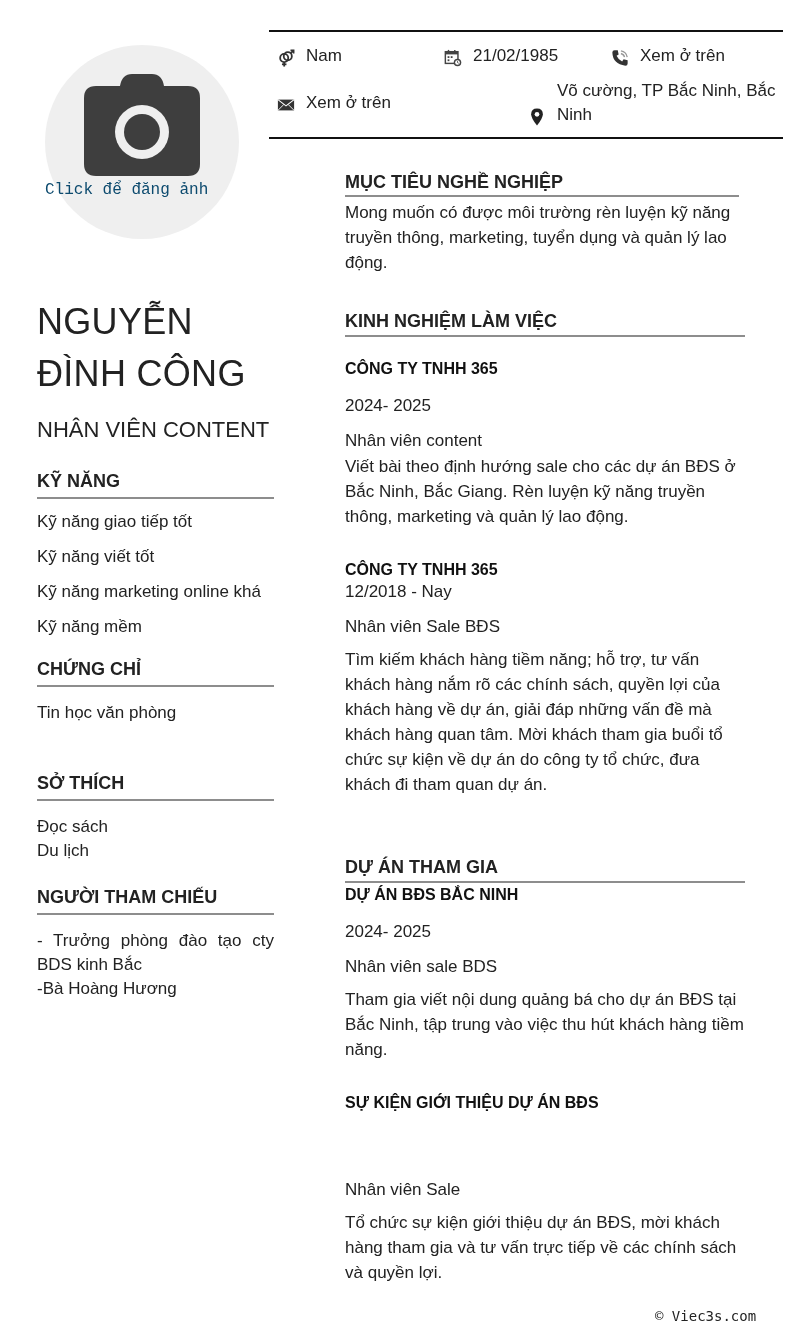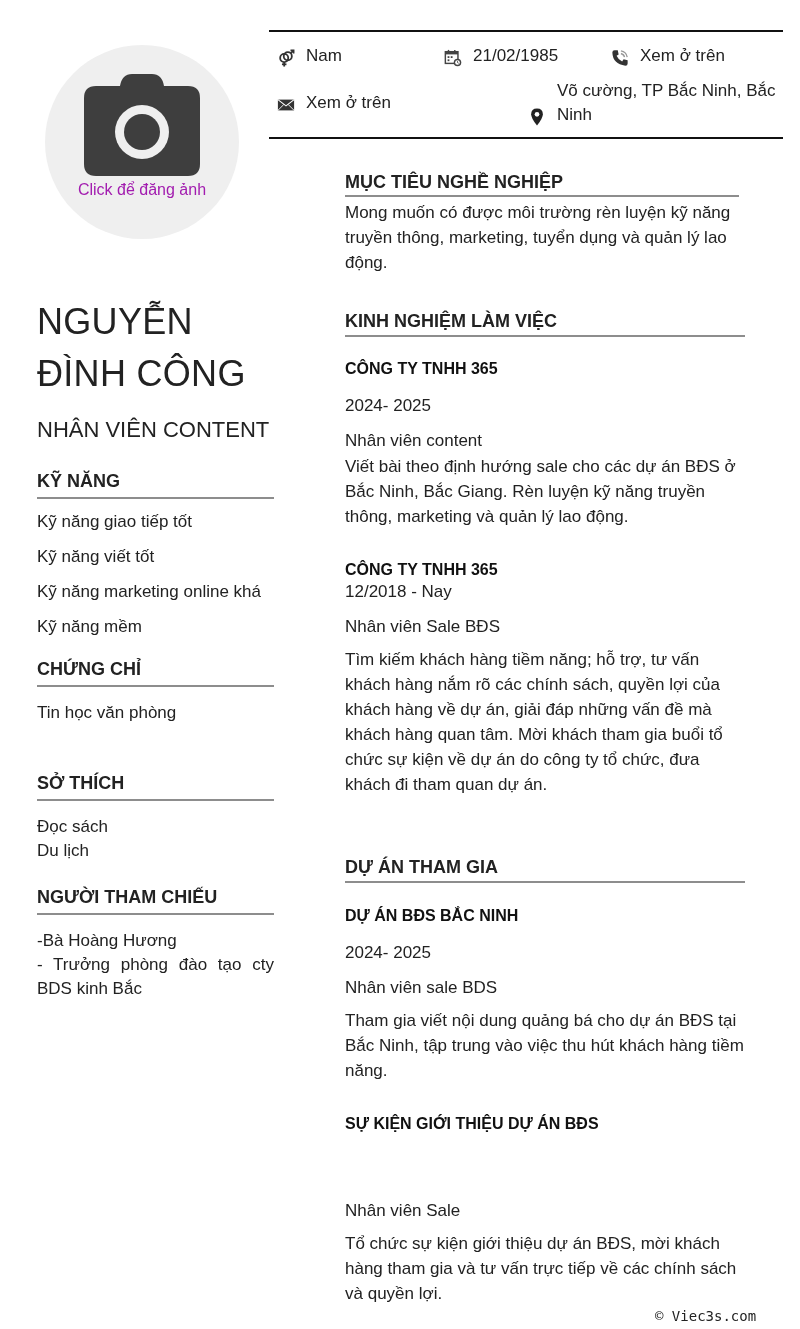--- a/index.html
+++ b/index.html
@@ -1,21 +1,21 @@
 <!DOCTYPE html>
 <html><head>
 <meta charset="utf-8">
 <style>
   * { box-sizing: border-box; margin: 0; padding: 0; }
   html, body { width: 800px; height: 1329px; background: #ffffff; overflow: hidden; }
   body { position: relative; font-family: "Liberation Sans", "DejaVu Sans", sans-serif; color: #222222; }
 
   .avatar { position: absolute; left: 45px; top: 45px; width: 194px; height: 194px; border-radius: 50%; background: #efefef; cursor: pointer; }
   .avatar .cam { position: absolute; left: 39px; top: 29px; width: 116px; height: 102px; }
-  .avatar .cam-label { position: absolute; left: 0; right: 0; top: 136px; text-align: center; font-family: Liberation Sans, sans-serif; font-size: 16px; color: #a21caf; }
+  .avatar .cam-label { position: absolute; left: 0; right: 0; top: 136px; font-family: Liberation Mono, monospace; font-size: 16px; color: #0c4a6e; }
 
   .contact { position: absolute; left: 269px; top: 30px; width: 514px; height: 109px; border-top: 2px solid #111; border-bottom: 2px solid #111; }
   .ci { position: absolute; display: flex; align-items: flex-end; font-size: 17px; color: #222; line-height: 24px; }
   .ci .ic { width: 20px; height: 20px; margin-right: 10px; margin-top: 2px; flex: none; display: flex; align-items: center; justify-content: center; }
   .ci .ic svg { width: 18px; height: 18px; }
 
   .name { position: absolute; left: 37px; top: 296px; width: 250px; font-size: 36px; line-height: 52px; color: #222; font-weight: normal; letter-spacing: 0.3px; }
   .jobtitle { position: absolute; left: 37px; top: 416px; font-size: 22px; color: #222; line-height: 28px; }
 
   .lsec { position: absolute; left: 37px; width: 237px; }
@@ -130,22 +130,22 @@
   <div class="lhead">SỞ THÍCH</div>
   <div style="margin-top:14px;">
     <div class="litem">Đọc sách</div>
     <div class="litem">Du lịch</div>
   </div>
 </div>
 
 <div class="lsec" style="top:886px;">
   <div class="lhead">NGƯỜI THAM CHIẾU</div>
   <div style="margin-top:14px;">
+    <div class="litem" style="text-align:justify; text-align-last:left;">- Trưởng phòng đào tạo cty BDS kinh Bắc</div>
     <div class="litem">-Bà Hoàng Hương</div>
-    <div class="litem" style="text-align:justify; text-align-last:left;">- Trưởng phòng đào tạo cty BDS kinh Bắc</div>
   </div>
 </div>
 
 <div class="rsec" style="top:171px; width:394px;">
   <div class="rhead">MỤC TIÊU NGHỀ NGHIỆP</div>
   <div class="rtext" style="margin-top:3px;">Mong muốn có được môi trường rèn luyện kỹ năng truyền thông, marketing, tuyển dụng và quản lý lao động.</div>
 </div>
 
 <div class="rsec" style="top:310px;">
   <div class="rhead" style="padding-bottom:3px;">KINH NGHIỆM LÀM VIỆC</div>
@@ -161,21 +161,21 @@
     <div class="etitle">CÔNG TY TNHH 365</div>
     <div class="eline" style="">12/2018 - Nay</div>
     <div class="eline" style="margin-top:13px;">Nhân viên Sale BĐS</div>
     <div class="rtext" style="margin-top:9px;">Tìm kiếm khách hàng tiềm năng; hỗ trợ, tư vấn khách hàng nắm rõ các chính sách, quyền lợi của khách hàng về dự án, giải đáp những vấn đề mà khách hàng quan tâm. Mời khách tham gia buổi tổ chức sự kiện về dự án do công ty tổ chức, đưa khách đi tham quan dự án.</div>
   </div>
 </div>
 
 <div class="rsec" style="top:856px;">
   <div class="rhead" style="padding-bottom:3px;">DỰ ÁN THAM GIA</div>
 
-  <div style="margin-top:22px;">
+  <div style="margin-top:1px;">
     <div class="etitle">DỰ ÁN BĐS BẮC NINH</div>
     <div class="eline" style="margin-top:15px;">2024- 2025</div>
     <div class="eline" style="margin-top:13px;">Nhân viên sale BDS</div>
     <div class="rtext" style="margin-top:9px;">Tham gia viết nội dung quảng bá cho dự án BĐS tại Bắc Ninh, tập trung vào việc thu hút khách hàng tiềm năng.</div>
   </div>
 
   <div style="margin-top:30px;">
     <div class="etitle">SỰ KIỆN GIỚI THIỆU DỰ ÁN BĐS</div>
     <div class="eline" style="margin-top:15px; height:22px;"></div>
     <div class="eline" style="margin-top:28px;">Nhân viên Sale</div>

